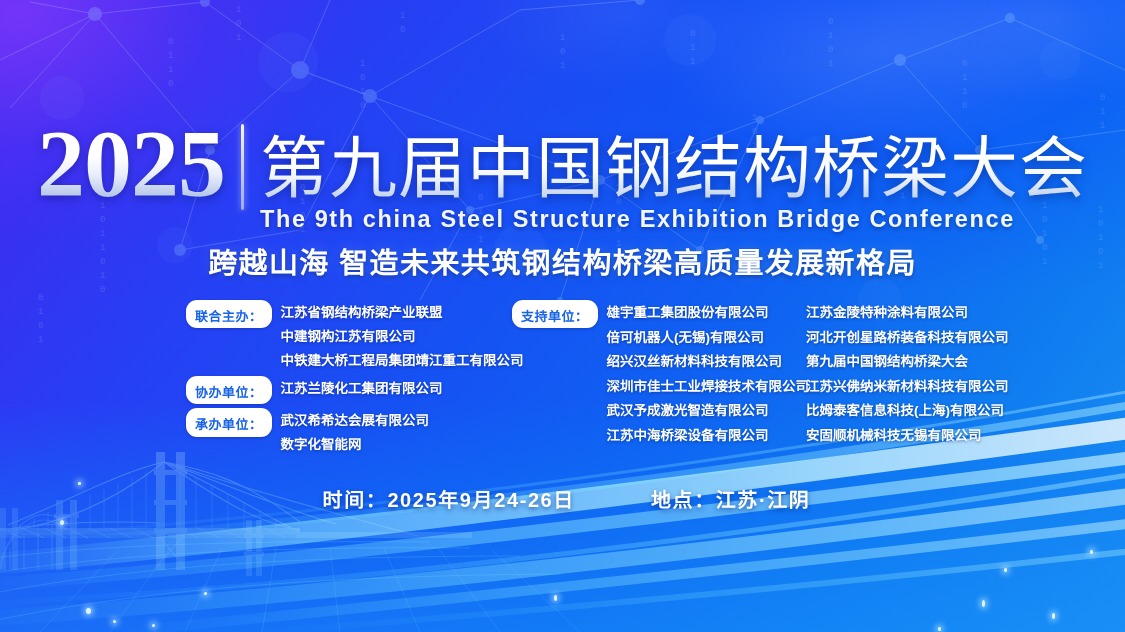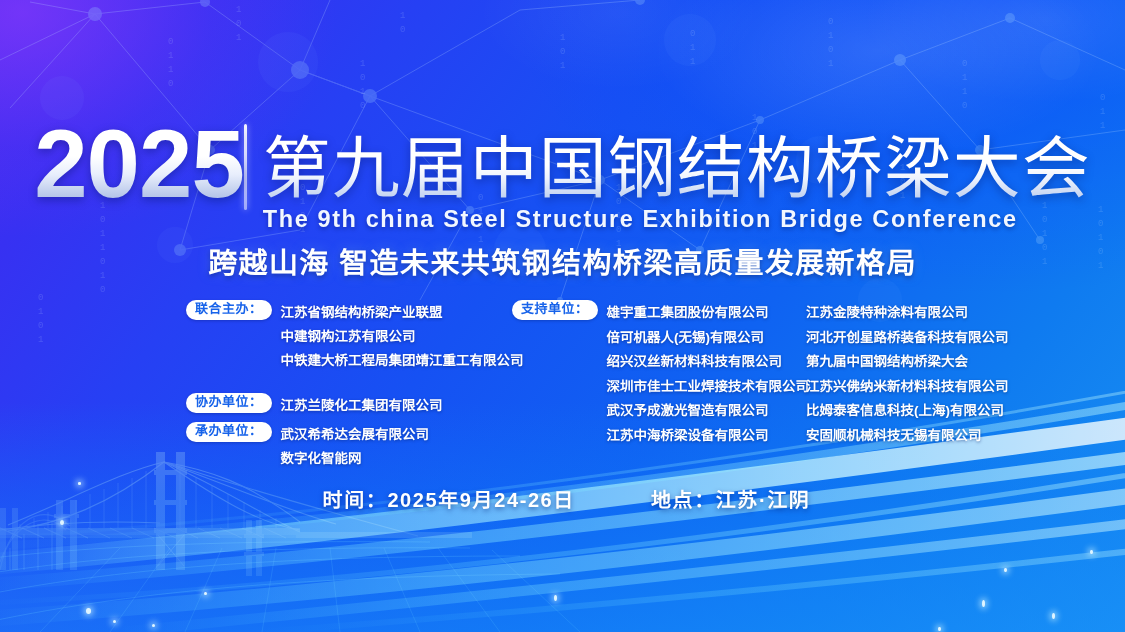--- a/index.html
+++ b/index.html
@@ -41,25 +41,26 @@
   
   .content{ position:relative; z-index:6; width:100%; height:100%; }
 
   
   .masthead{
     position:absolute; left:0; right:0; top:118px;
     display:flex; align-items:flex-start; justify-content:center;
   }
   .year{
     font-size:96px; line-height:.95; font-weight:700; letter-spacing:-1px;
-    font-family:Liberation Sans, sans-serif;
+    font-family:Liberation Serif, serif;
     background:linear-gradient(to bottom,#ffffff 0%,#ffffff 42%,#e8eefc 62%,#b9c8ea 85%,#a5b8e2 100%);
     -webkit-background-clip:text; background-clip:text; color:transparent;
     -webkit-text-fill-color:transparent;
     filter:drop-shadow(0 3px 5px rgba(0,15,90,.38));
+    padding-right:16px;
   }
   .divider{
     width:3px; height:86px; margin-top:6px; margin-right:16px; border-radius:2px;
     background:linear-gradient(to bottom,rgba(255,255,255,.95),rgba(255,255,255,.55));
     box-shadow:0 0 6px rgba(255,255,255,.5);
   }
   .title-block{ display:flex; flex-direction:column; }
   .title-cn{
     font-size:68px; line-height:1.06; font-weight:400; letter-spacing:1px;
     font-family:"Liberation Sans","DejaVu Sans",sans-serif;
@@ -86,21 +87,21 @@
 
   .col{ position:absolute; }
   .col-left{ left:186px; width:320px; }
   .col-mid{ left:512px; width:290px; }
   .col-right{ left:806px; width:215px; }
 
   .org-row{ display:flex; align-items:flex-start; margin-bottom:1px; }
   .pill{
     flex:0 0 auto; display:inline-block; background:#ffffff; color:#1763ea;
     font-size:13px; font-weight:700; letter-spacing:.5px;
-    padding:1px 9px 3px; border-radius:11px; line-height:1.25;
+    padding:9px 9px 3px; border-radius:11px; line-height:1.25;
     box-shadow:0 1px 3px rgba(0,20,90,.30);
     white-space:nowrap;
   }
   .org-names{ margin-left:9px; padding-top:1px; }
   .org-name{
     font-size:13.5px; font-weight:700; color:#ffffff; line-height:24px;
     white-space:nowrap; text-shadow:0 1px 3px rgba(0,25,100,.50);
   }
   .col-right .org-name{ line-height:24.6px; }
   .col-mid .org-name{ line-height:24.6px; }
@@ -407,21 +408,21 @@
 
         <div class="org-row">
           <span class="pill">联合主办：</span>
           <div class="org-names">
             <div class="org-name">江苏省钢结构桥梁产业联盟</div>
             <div class="org-name">中建钢构江苏有限公司</div>
             <div class="org-name">中铁建大桥工程局集团靖江重工有限公司</div>
           </div>
         </div>
 
-        <div class="org-row" style="margin-top:20px;text-align:right;">
+        <div class="org-row" style="margin-top:3px;text-align:right;">
           <span class="pill">协办单位：</span>
           <div class="org-names">
             <div class="org-name">江苏兰陵化工集团有限公司</div>
           </div>
         </div>
 
         <div class="org-row" style="margin-top:4px;">
           <span class="pill">承办单位：</span>
           <div class="org-names">
             <div class="org-name">武汉希希达会展有限公司</div>

